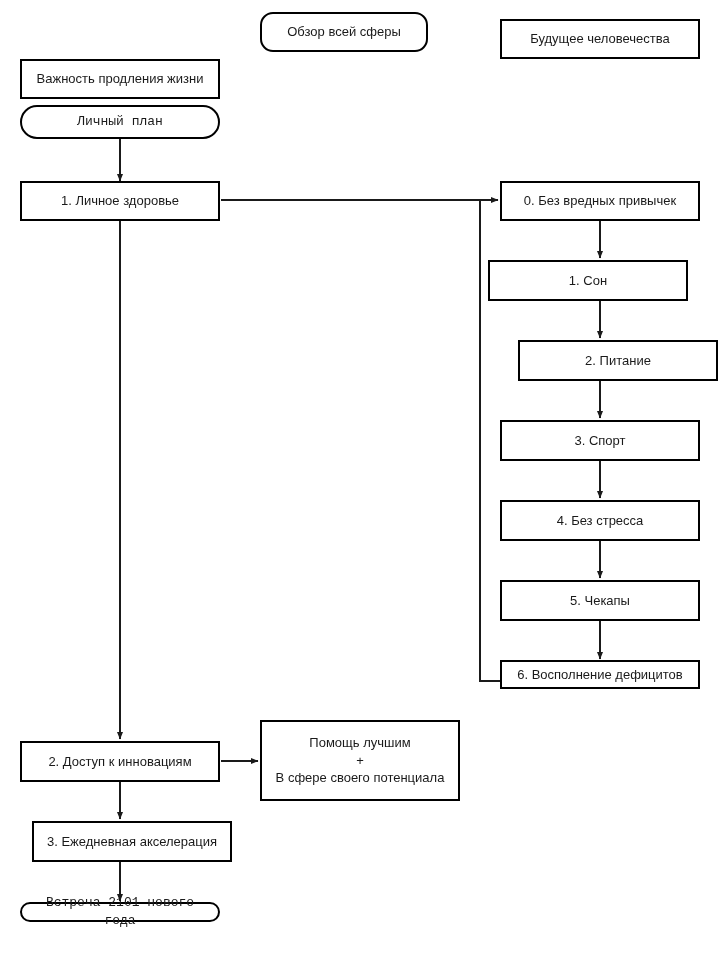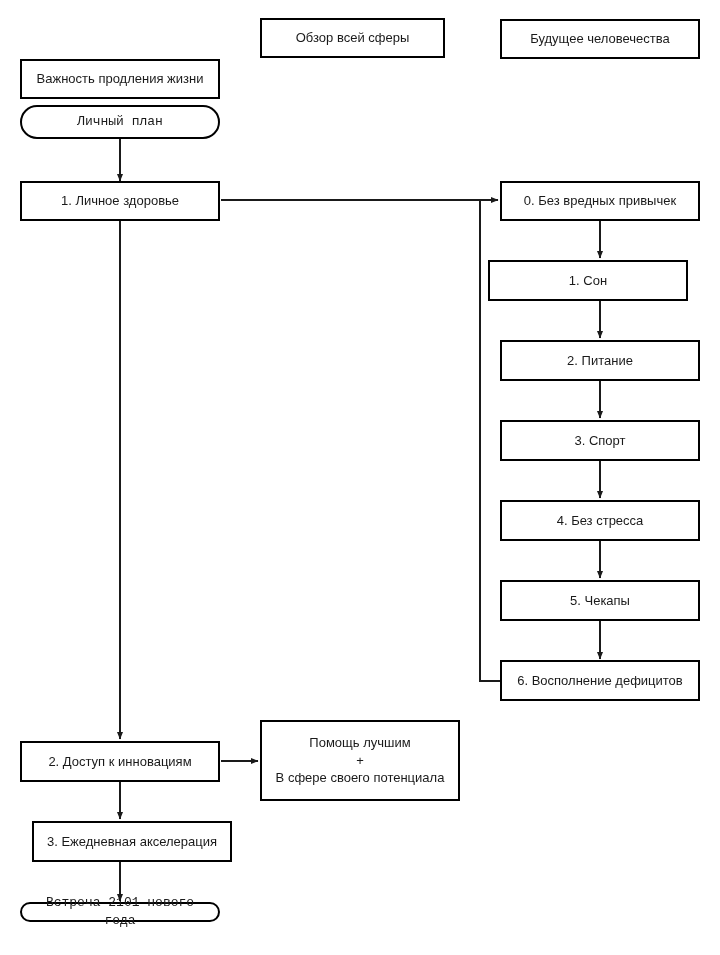--- a/index.html
+++ b/index.html
@@ -83,21 +83,21 @@
 
       <line x1="120" y1="782" x2="120" y2="819" marker-end="url(#ah)"></line>
 
       <line x1="120" y1="862" x2="120" y2="901" marker-end="url(#ah)"></line>
     </g>
   </svg>
 
   <div class="node" style="left:20px; top:19px; width:200px; height:40px;margin-top:40px;">
     <span>Важность продления жизни</span>
   </div>
-  <div class="node" style="left:260px; top:18px; width:185px; height:40px;">
+  <div class="node" style="left:260px; top:12px; width:168px; height:40px;border-radius:13px;">
     <span>Обзор всей сферы</span>
   </div>
   <div class="node" style="left:500px; top:19px; width:200px; height:40px;">
     <span>Будущее человечества</span>
   </div>
 
   <div class="node rounded" style="left:20px; top:105px; width:200px; height:34px;">
     <span>Личный план</span>
   </div>
 
@@ -124,33 +124,33 @@
   </div>
 
   <div class="node" style="left:500px; top:181px; width:200px; height:40px;">
     <span>0. Без вредных привычек</span>
   </div>
 
   <div class="node" style="left:488px; top:260px; width:200px; height:41px;">
     <span>1. Сон</span>
   </div>
 
-  <div class="node" style="left:500px; top:340px; width:200px; height:41px;">
+  <div class="node" style="left:518px; top:340px; width:200px; height:41px;">
     <span>2. Питание</span>
   </div>
 
   <div class="node" style="left:500px; top:420px; width:200px; height:41px;">
     <span>3. Спорт</span>
   </div>
 
   <div class="node" style="left:500px; top:500px; width:200px; height:41px;">
     <span>4. Без стресса</span>
   </div>
 
   <div class="node" style="left:500px; top:580px; width:200px; height:41px;">
     <span>5. Чекапы</span>
   </div>
 
-  <div class="node" style="left:500px; top:660px; width:200px; height:41px;">
+  <div class="node" style="left:500px; top:660px; width:200px; height:29px;">
     <span>6. Восполнение дефицитов</span>
   </div>
 
 </div>
 
 </body></html>

